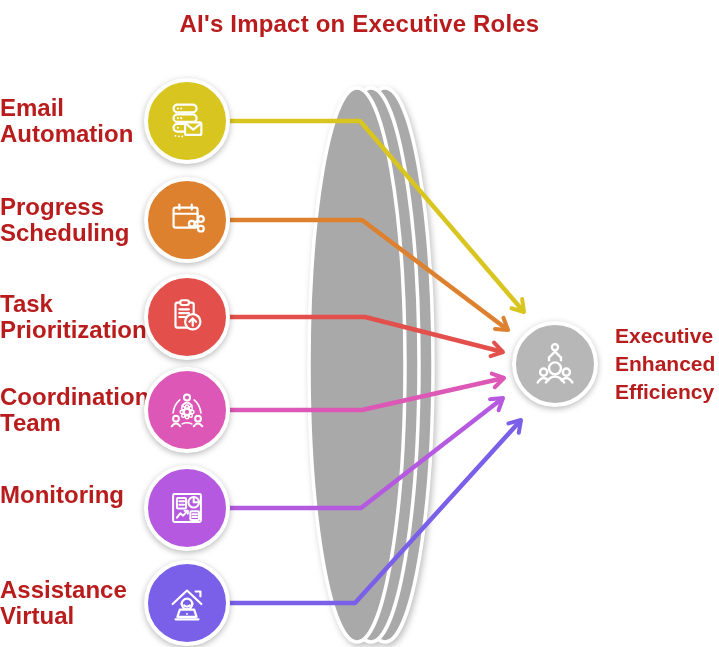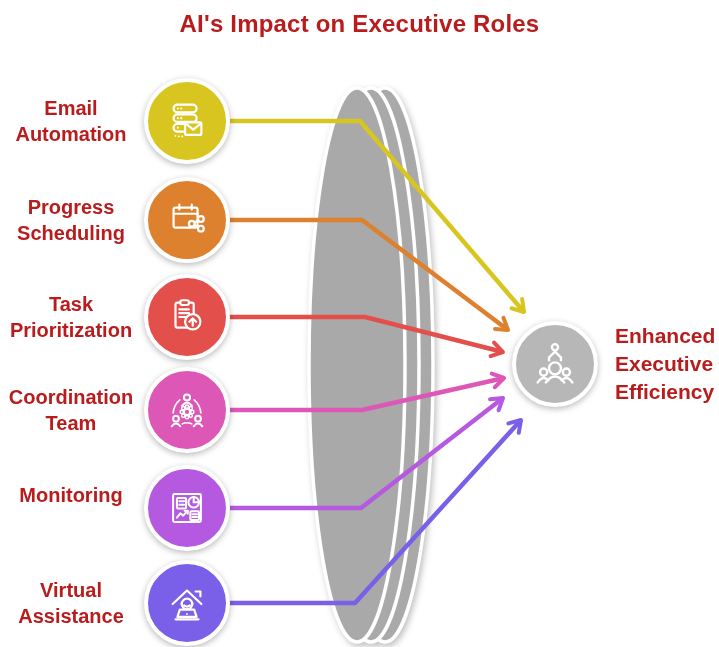--- a/index.html
+++ b/index.html
@@ -1,22 +1,22 @@
 <!DOCTYPE html>
 <html><head>
 <meta charset="utf-8">
 <style>
   html,body{margin:0;padding:0;background:#fff;}
   .canvas{position:relative;width:719px;height:647px;overflow:hidden;background:#fff;
           color:#b91c1c;font-family:"Liberation Sans",sans-serif;}
   .title{position:absolute;top:10px;left:0;right:0;text-align:center;
          font-size:24px;font-weight:700;letter-spacing:.2px;}
   .diagram-svg{position:absolute;left:0;top:0;}
-  .row-label{position:absolute;left:0;width:142px;text-align:center;
-             font-size:20px;font-weight:700;line-height:26px;}
+  .row-label{position:absolute;left:0;width:142px;text-align:left;
+             font-size:24px;font-weight:700;line-height:26px;}
   .row-label span{display:block;}
   .icon-circle{position:absolute;width:78px;height:78px;border:4px solid #fff;border-radius:50%;
                box-sizing:content-box;display:flex;align-items:center;justify-content:center;
                box-shadow:0 2px 6px rgba(0,0,0,.28);}
   .result-label{position:absolute;left:615px;top:322px;font-size:21px;font-weight:700;line-height:28px;}
   .result-label span{display:block;}
 </style>
 </head>
 <body>
 
@@ -176,22 +176,22 @@
         <polyline points="13.5,34 17,29.5 20,32 24.5,27"></polyline>
         <path d="M21.5,26.8 L24.8,26.8 L24.8,30"></path>
         <rect x="27.5" y="27.5" width="9" height="9" rx="1"></rect>
         <line x1="29.7" y1="30.5" x2="34.5" y2="30.5"></line>
         <line x1="29.7" y1="33.5" x2="34.5" y2="33.5"></line>
       </g>
     </svg>
   </div>
 
   <div class="row-label" style="top:577px;">
+    <span>Assistance</span>
     <span>Virtual</span>
-    <span>Assistance</span>
   </div>
   <div class="icon-circle" style="left: 144px; top: 560px; background: rgb(122, 96, 232);">
     <svg width="46" height="46" viewBox="0 0 48 48">
       <g stroke="#fff" stroke-width="2.3" fill="none" stroke-linecap="round" stroke-linejoin="round">
         <path d="M9,25 L24,11 L39,25"></path>
         <path d="M33,12 h5 v5"></path>
         <circle cx="24" cy="25" r="5.5"></circle>
         <path d="M21,26.5 q3,2.5 6,0"></path>
         <g fill="#fff" stroke="none">
           <circle cx="18.4" cy="25" r="1.2"></circle>
@@ -214,18 +214,18 @@
         <circle cx="24" cy="28" r="5.5"></circle>
         <path d="M15.5,41 q8.5,-11 17,0"></path>
         <circle cx="13.5" cy="31.5" r="3.3"></circle>
         <path d="M8,41 q4.5,-7 10,-2"></path>
         <circle cx="34.5" cy="31.5" r="3.3"></circle>
         <path d="M40,41 q-4.5,-7 -10,-2"></path>
       </g>
     </svg>
   </div>
   <div class="result-label">
+    <span>Executive</span>
     <span>Enhanced</span>
-    <span>Executive</span>
     <span>Efficiency</span>
   </div>
 
 </div>
 
 </body></html>

